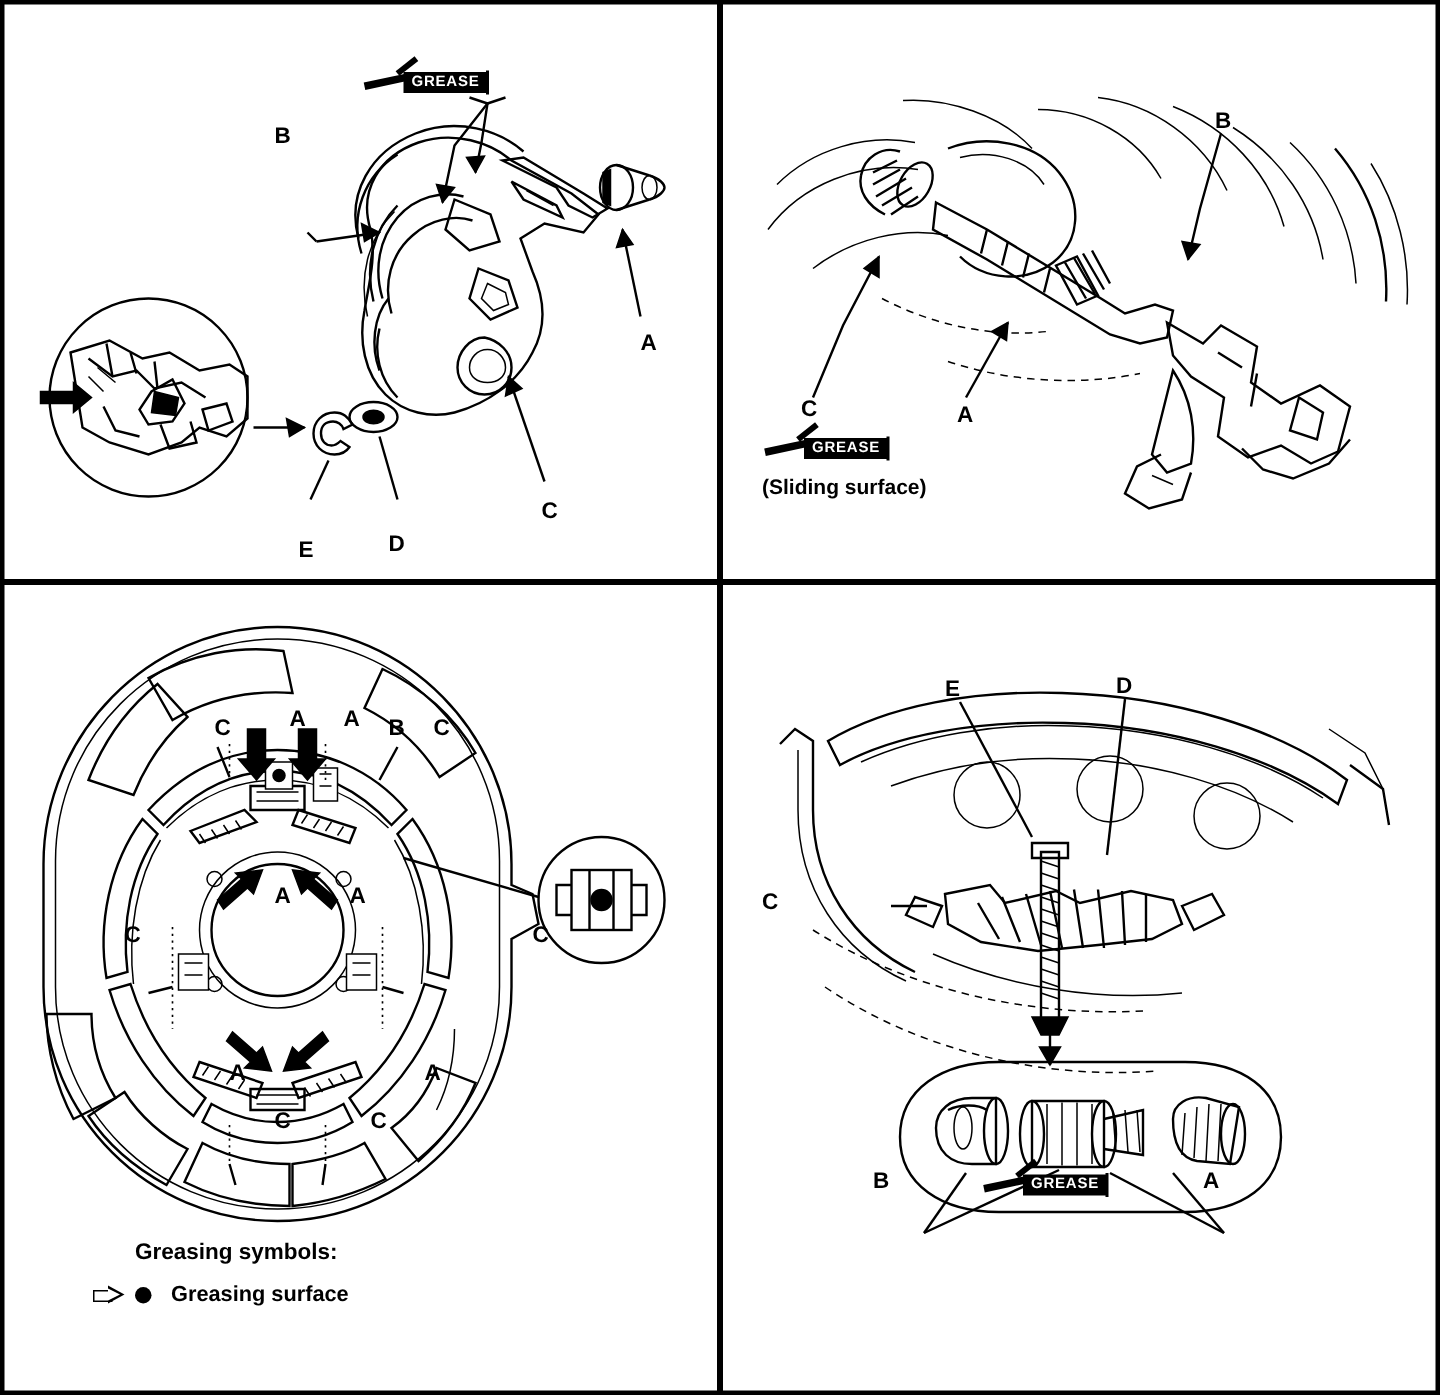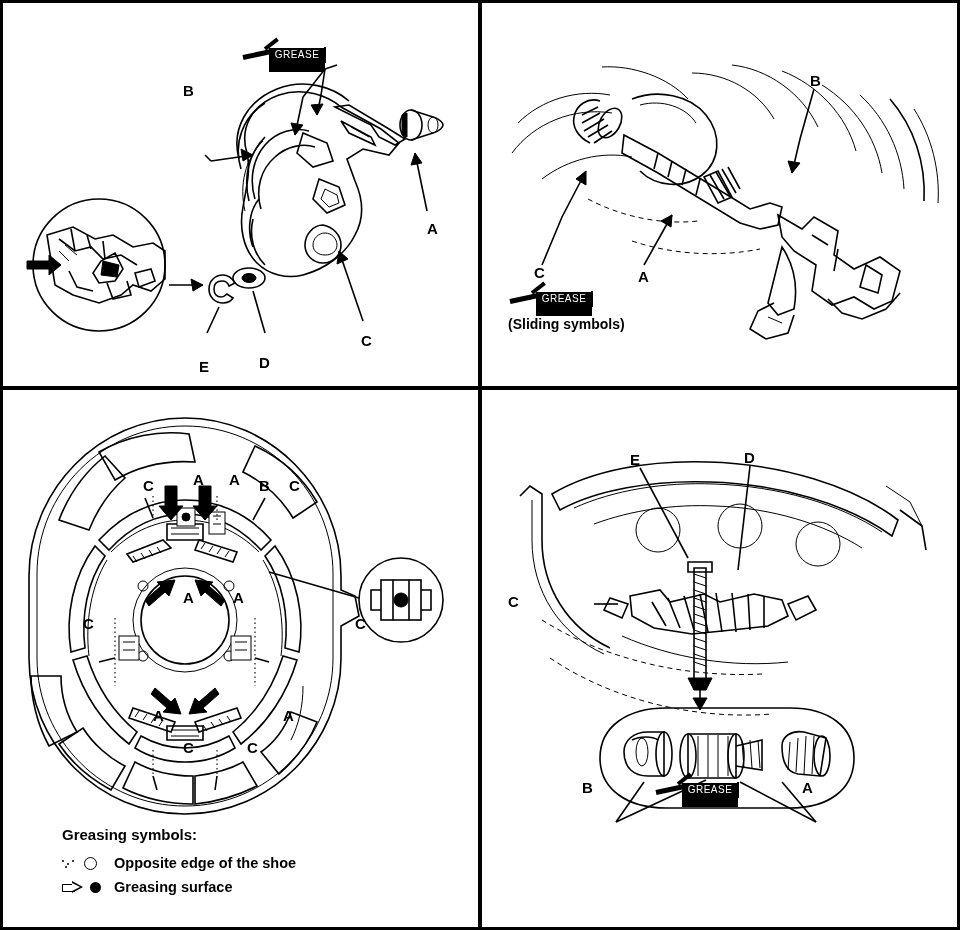--- a/index.html
+++ b/index.html
@@ -29,28 +29,28 @@
   .ln-dot{fill:none;stroke:#000;stroke-width:1.1;stroke-dasharray:1.5 3;}
   .fillblk{fill:#000;stroke:#000;stroke-width:1;}
   .fillwht{fill:#fff;stroke:#000;stroke-width:1.6;}
   .fillwht-thin{fill:#fff;stroke:#000;stroke-width:1;}
 
   .lbl{position:absolute;font-size:15px;font-weight:bold;font-family:"Liberation Sans",sans-serif;line-height:1;}
   .cap{position:absolute;font-size:14px;font-weight:bold;font-family:"Liberation Sans",sans-serif;}
 
   
   .grease{position:absolute;}
-  .grease .gbox{position:absolute;left:26px;top:7px;width:56px;height:24px;background:#000;color:#fff;font-size:10px;font-weight:normal;letter-spacing:.5px;text-align:center;line-height:14px;font-family:"Liberation Sans",sans-serif;}
+  .grease .gbox{position:absolute;left:26px;top:7px;width:56px;height:14px;background:#000;color:#fff;font-size:10px;font-weight:bold;letter-spacing:.5px;text-align:center;line-height:14px;font-family:"Liberation Sans",sans-serif;}
   .grease .gline{position:absolute;left:81px;top:6px;width:2px;height:16px;background:#000;}
   .grease .gnozzle{position:absolute;left:0;top:14px;width:30px;height:5px;background:#000;transform:rotate(-12deg);transform-origin:left center;}
   .grease .gnozzle2{position:absolute;left:22px;top:6px;width:16px;height:4px;background:#000;transform:rotate(-38deg);transform-origin:left center;}
 
   
   #legend{position:absolute;left:62px;top:826px;width:400px;}
-  #legend .ltitle{font-size:15px;font-weight:bold;margin-bottom:8px;}
+  #legend .ltitle{font-size:15px;font-weight:bold;margin-bottom:8px;margin-left:28px;}
   #legend .lrow{display:flex;align-items:center;height:24px;font-size:14.5px;font-weight:bold;}
   #legend .sym{width:52px;display:flex;align-items:center;}
   .arr-solid{width:22px;height:10px;position:relative;}
   .arr-solid .sh{position:absolute;left:0;top:3px;width:12px;height:5px;background:#000;}
   .arr-solid .hd{position:absolute;left:11px;top:0;width:0;height:0;border-top:5px solid transparent;border-bottom:5px solid transparent;border-left:10px solid #000;}
   .arr-open{width:22px;height:11px;position:relative;}
   .arr-open .sh{position:absolute;left:0;top:2.5px;width:12px;height:6px;background:#fff;border:1.4px solid #000;border-right:none;}
   .arr-open .hd{position:absolute;left:10px;top:-0.5px;width:0;height:0;border-top:6px solid transparent;border-bottom:6px solid transparent;border-left:11px solid #000;}
   .arr-open .hd2{position:absolute;left:10px;top:1.1px;width:0;height:0;border-top:4.5px solid transparent;border-bottom:4.5px solid transparent;border-left:8.5px solid #fff;}
   .dot-ring{width:12px;height:12px;border:2px solid #000;border-radius:50%;position:relative;margin-left:6px;}
@@ -200,21 +200,21 @@
     <div class="lbl" style="left:328px;top:70px;">B</div>
     <div class="lbl" style="left:52px;top:262px;">C</div>
     <div class="lbl" style="left:156px;top:266px;">A</div>
 
     <div class="grease" style="left:28px;top:282px;">
       <div class="gnozzle"></div>
       <div class="gnozzle2"></div>
       <div class="gbox">GREASE</div>
       <div class="gline"></div>
     </div>
-    <div class="cap" style="left:26px;top:313px;">(Sliding symbols)</div>
+    <div class="cap" style="left:26px;top:313px;">(Sliding surface)</div>
   </div>
 
   <div class="quad" id="q3">
     <svg width="475" height="537" viewBox="0 0 475 537">
 
       <path class="ln" d="M182 28 C268 28 338 100 338 186 L338 200 L352 206 L356 226 L338 236 L338 268 C338 354 268 424 182 424 C96 424 26 354 26 268 L26 186 C26 100 96 28 182 28 Z"></path>
       <path class="ln-thin" d="M182 36 C264 36 330 102 330 184 L330 268 C330 350 264 416 182 416 C100 416 34 350 34 268 L34 184 C34 102 100 36 182 36 Z"></path>
 
       <path class="ln" d="M96 62 C124 46 156 40 186 44 L192 72 C164 70 136 76 112 90 Z"></path>
       <path class="ln" d="M56 130 C66 104 82 82 102 66 L122 88 C106 102 94 120 86 140 Z"></path>
@@ -380,32 +380,20 @@
       <div class="gnozzle2"></div>
       <div class="gbox">GREASE</div>
       <div class="gline"></div>
     </div>
   </div>
 
   <div id="legend">
     <div class="ltitle">Greasing symbols:</div>
 
 
-    <div class="lrow">
-      <span class="sym">
-        <span class="dots-pre">
-          <i style="left:0;top:3px;"></i>
-            <i style="left:5px;top:6px;"></i>
-            <i style="left:10px;top:3px;"></i>
-            <i style="left:3px;top:9px;"></i>
-        </span>
-        <span class="dot-open"></span>
-      </span>
-      <span>Opposite edge of the shoe</span>
-    </div>
 
     <div class="lrow">
       <span class="sym">
         <span class="arr-open">
             <span class="sh"></span>
             <span class="hd"></span>
             <span class="hd2"></span>
           </span>
         <span class="dot-full"></span>
       </span>

